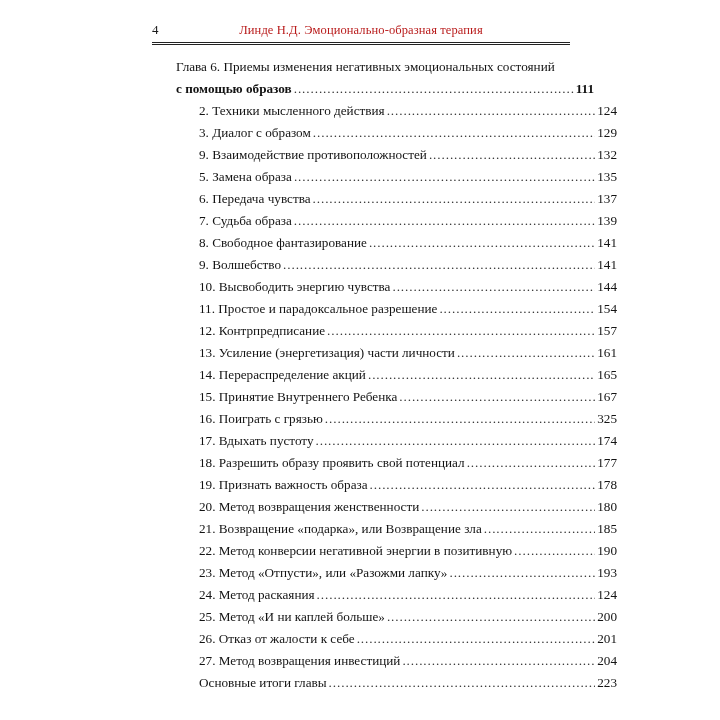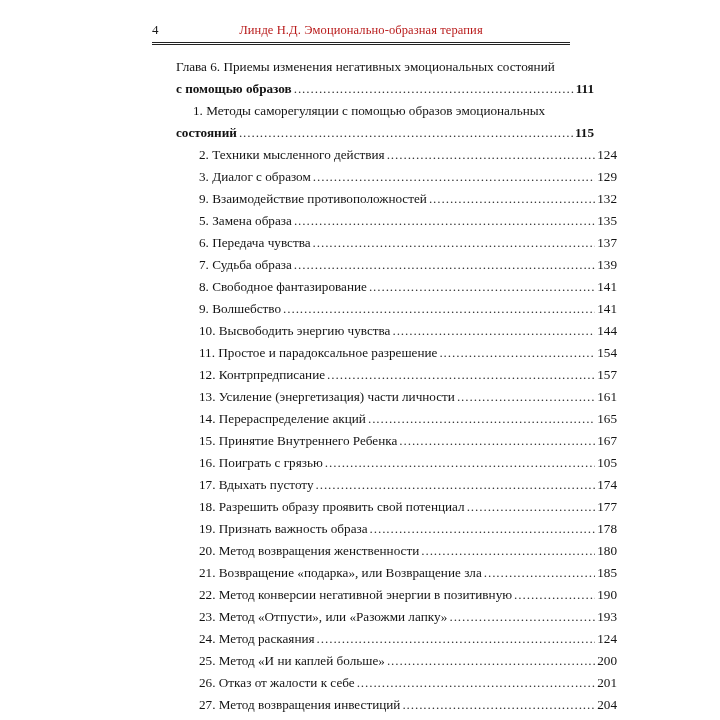--- a/index.html
+++ b/index.html
@@ -176,28 +176,20 @@
 
   <div class="toc" id="toc-list">
       <div class="entry lvl-chapter bold wrapped">
         <div class="line-one">Глава 6. Приемы изменения негативных эмоциональных состояний</div>
         <div class="line-two">
           <span class="e-title">с помощью образов</span>
           <span class="leader"></span>
           <span class="e-page">111</span>
         </div>
       </div>
-      <div class="entry lvl-item bold wrapped">
-        <div class="line-one">1. Методы саморегуляции с помощью образов эмоциональных</div>
-        <div class="line-two">
-          <span class="e-title">состояний</span>
-          <span class="leader"></span>
-          <span class="e-page">115</span>
-        </div>
-      </div>
       <div class="entry lvl-item">
         <div class="row">
           <span class="e-title">2. Техники мысленного действия</span>
           <span class="leader"></span>
           <span class="e-page">124</span>
         </div>
       </div>
       <div class="entry lvl-item">
         <div class="row">
           <span class="e-title">3. Диалог с образом</span>
@@ -286,21 +278,21 @@
         <div class="row">
           <span class="e-title">15. Принятие Внутреннего Ребенка</span>
           <span class="leader"></span>
           <span class="e-page">167</span>
         </div>
       </div>
       <div class="entry lvl-item">
         <div class="row">
           <span class="e-title">16. Поиграть с грязью</span>
           <span class="leader"></span>
-          <span class="e-page">105</span>
+          <span class="e-page">325</span>
         </div>
       </div>
       <div class="entry lvl-item">
         <div class="row">
           <span class="e-title">17. Вдыхать пустоту</span>
           <span class="leader"></span>
           <span class="e-page">174</span>
         </div>
       </div>
       <div class="entry lvl-item">

